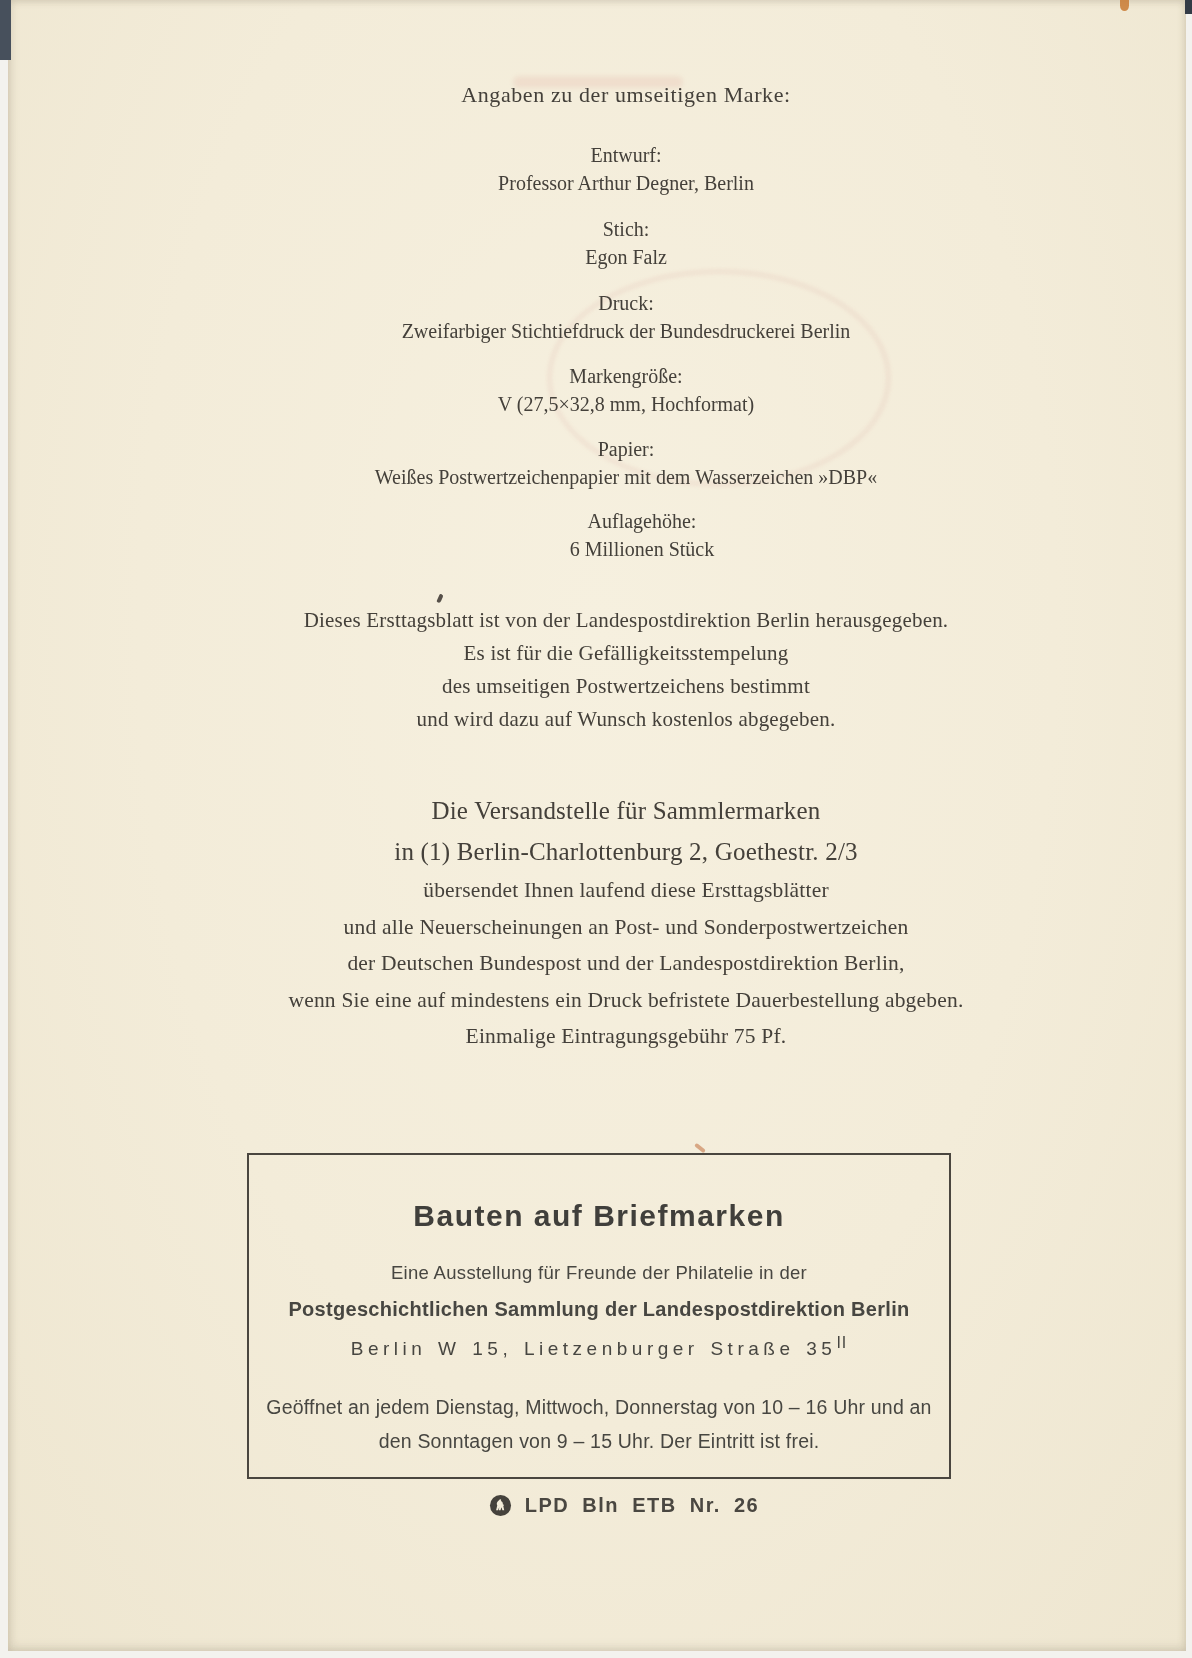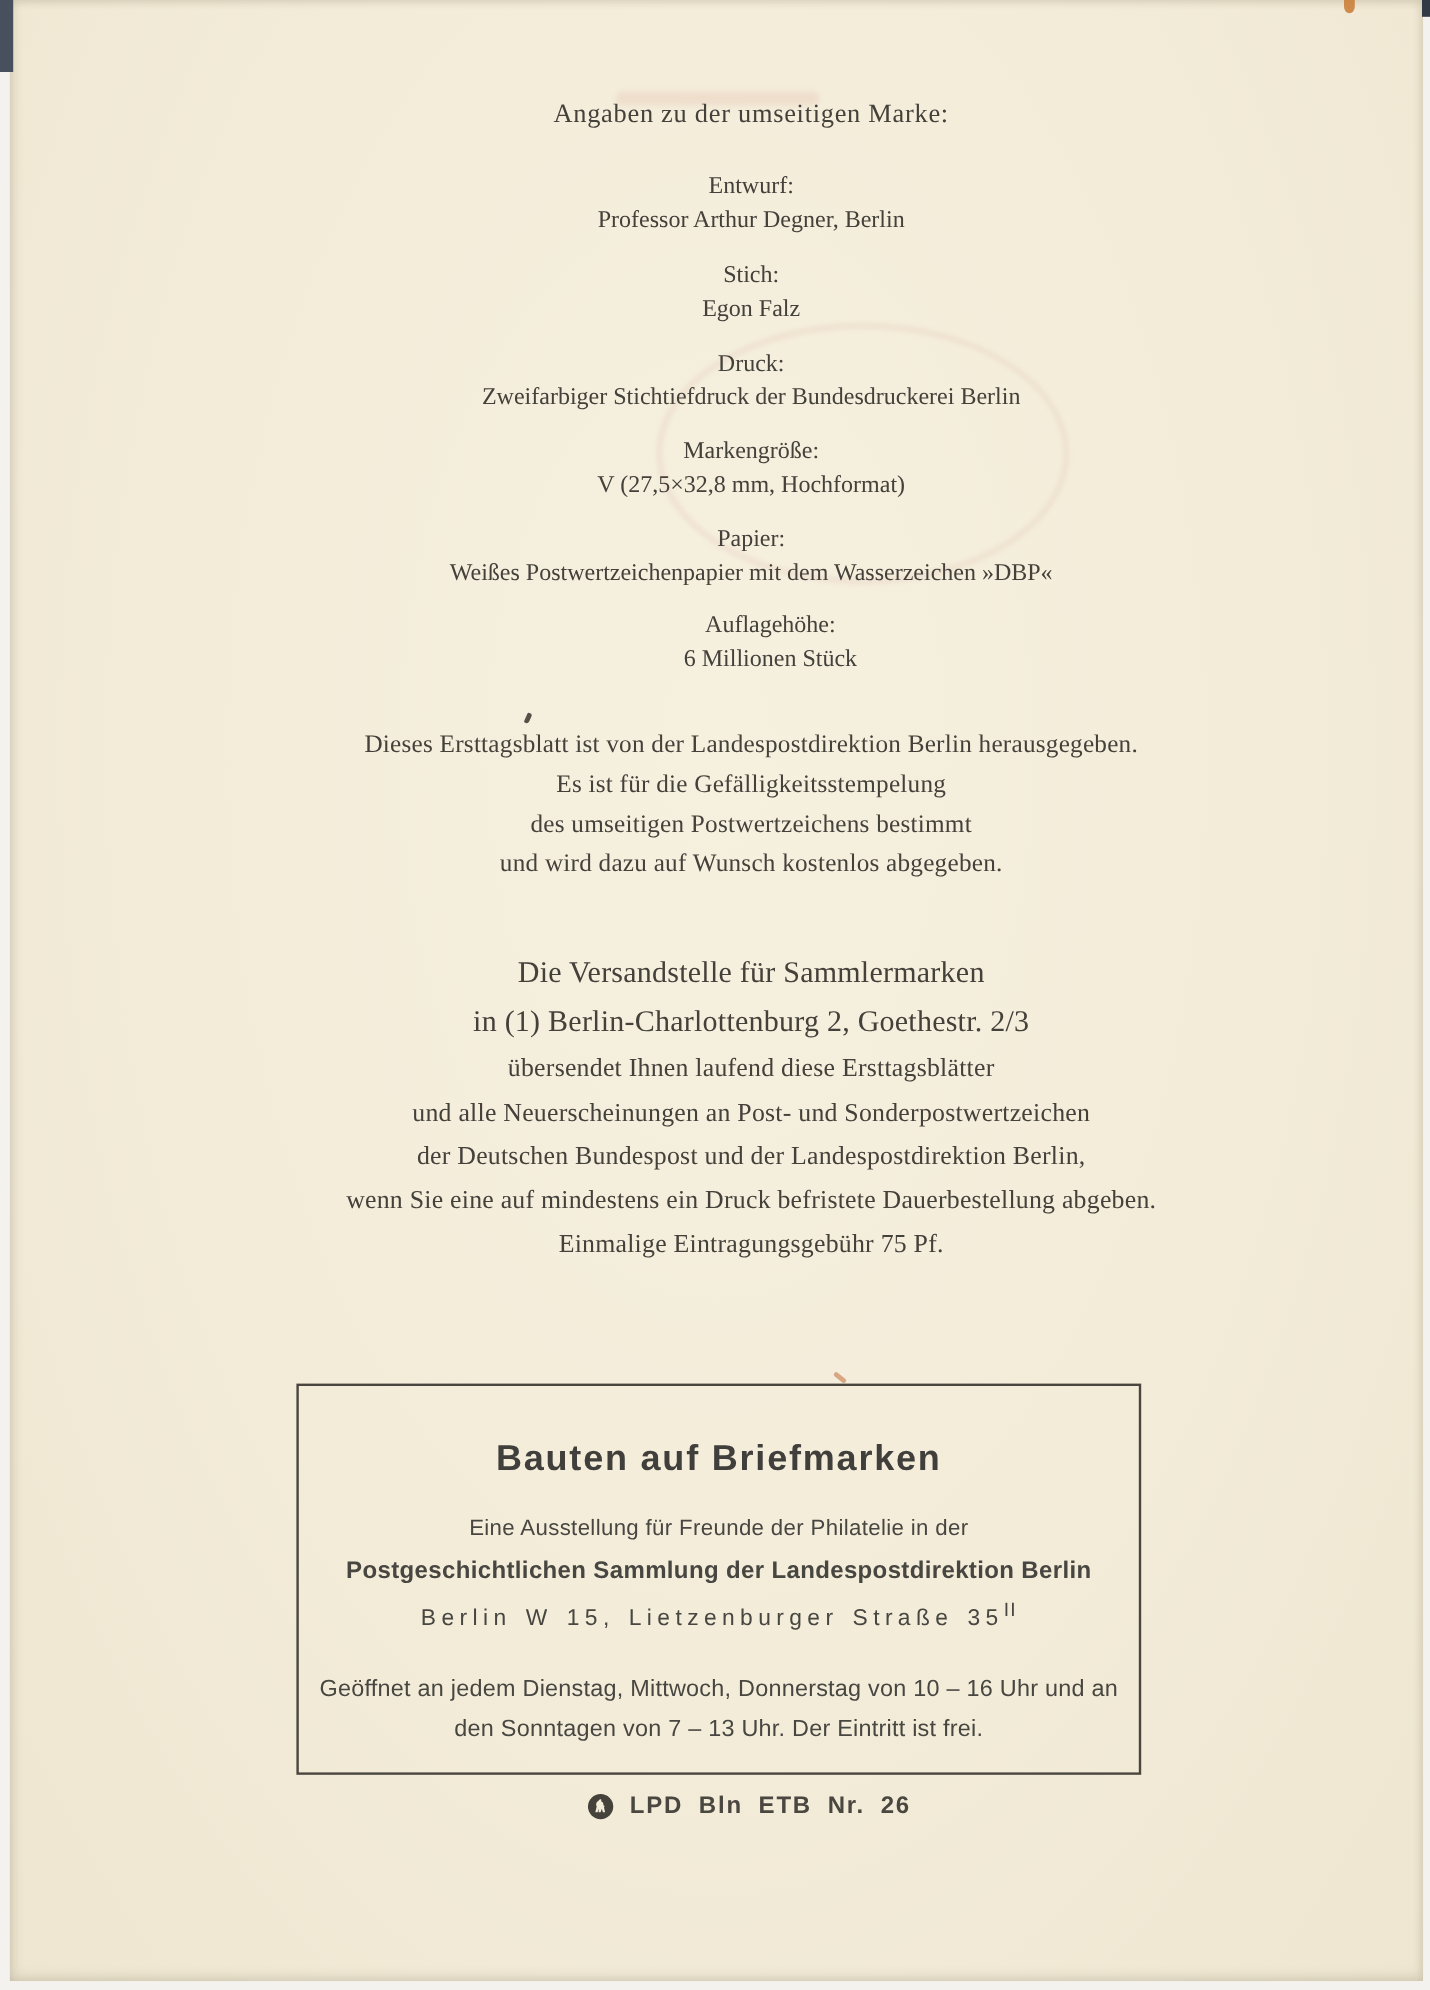--- a/index.html
+++ b/index.html
@@ -117,21 +117,21 @@
     <div>wenn Sie eine auf mindestens ein Druck befristete Dauerbestellung abgeben.</div>
     <div>Einmalige Eintragungsgebühr 75 Pf.</div>
   </div>
 
   <div class="exbox">
     <div class="bx bx-title">Bauten auf Briefmarken</div>
     <div class="bx bx-subtitle">Eine Ausstellung für Freunde der Philatelie in der</div>
     <div class="bx bx-collection">Postgeschichtlichen Sammlung der Landespostdirektion Berlin</div>
     <div class="bx bx-address"><span>Berlin W 15, Lietzenburger Straße 35</span><sup>II</sup></div>
     <div class="bx bx-hours1">Geöffnet an jedem Dienstag, Mittwoch, Donnerstag von 10 – 16 Uhr und an</div>
-    <div class="bx bx-hours2">den Sonntagen von 7 – 13 Uhr. Der Eintritt ist frei.</div>
+    <div class="bx bx-hours2">den Sonntagen von 9 – 15 Uhr. Der Eintritt ist frei.</div>
   </div>
 
   <div class="footer">
     <span>
       <svg width="23" height="23" viewBox="0 0 24 24">
         <circle cx="12" cy="12" r="11" fill="#45423c"></circle>
         <path fill="#f3ecd9" d="M10.4 6.6 L11.6 5.3 L12.8 6.3 L12.3 7.4 C13.9 7.8 14.7 9.2 14.4 10.8 L15.7 11.4 L14.9 12.4 L15.9 17 L14 17 L13 13.8 L12 17 L10.2 17 L10.7 13.7 L9.3 17 L7.4 17 L8.6 12 C7.8 10.5 8 8.7 9.3 7.6 Z"></path>
       </svg>
     </span>
     <span>LPD Bln ETB Nr. 26</span>

